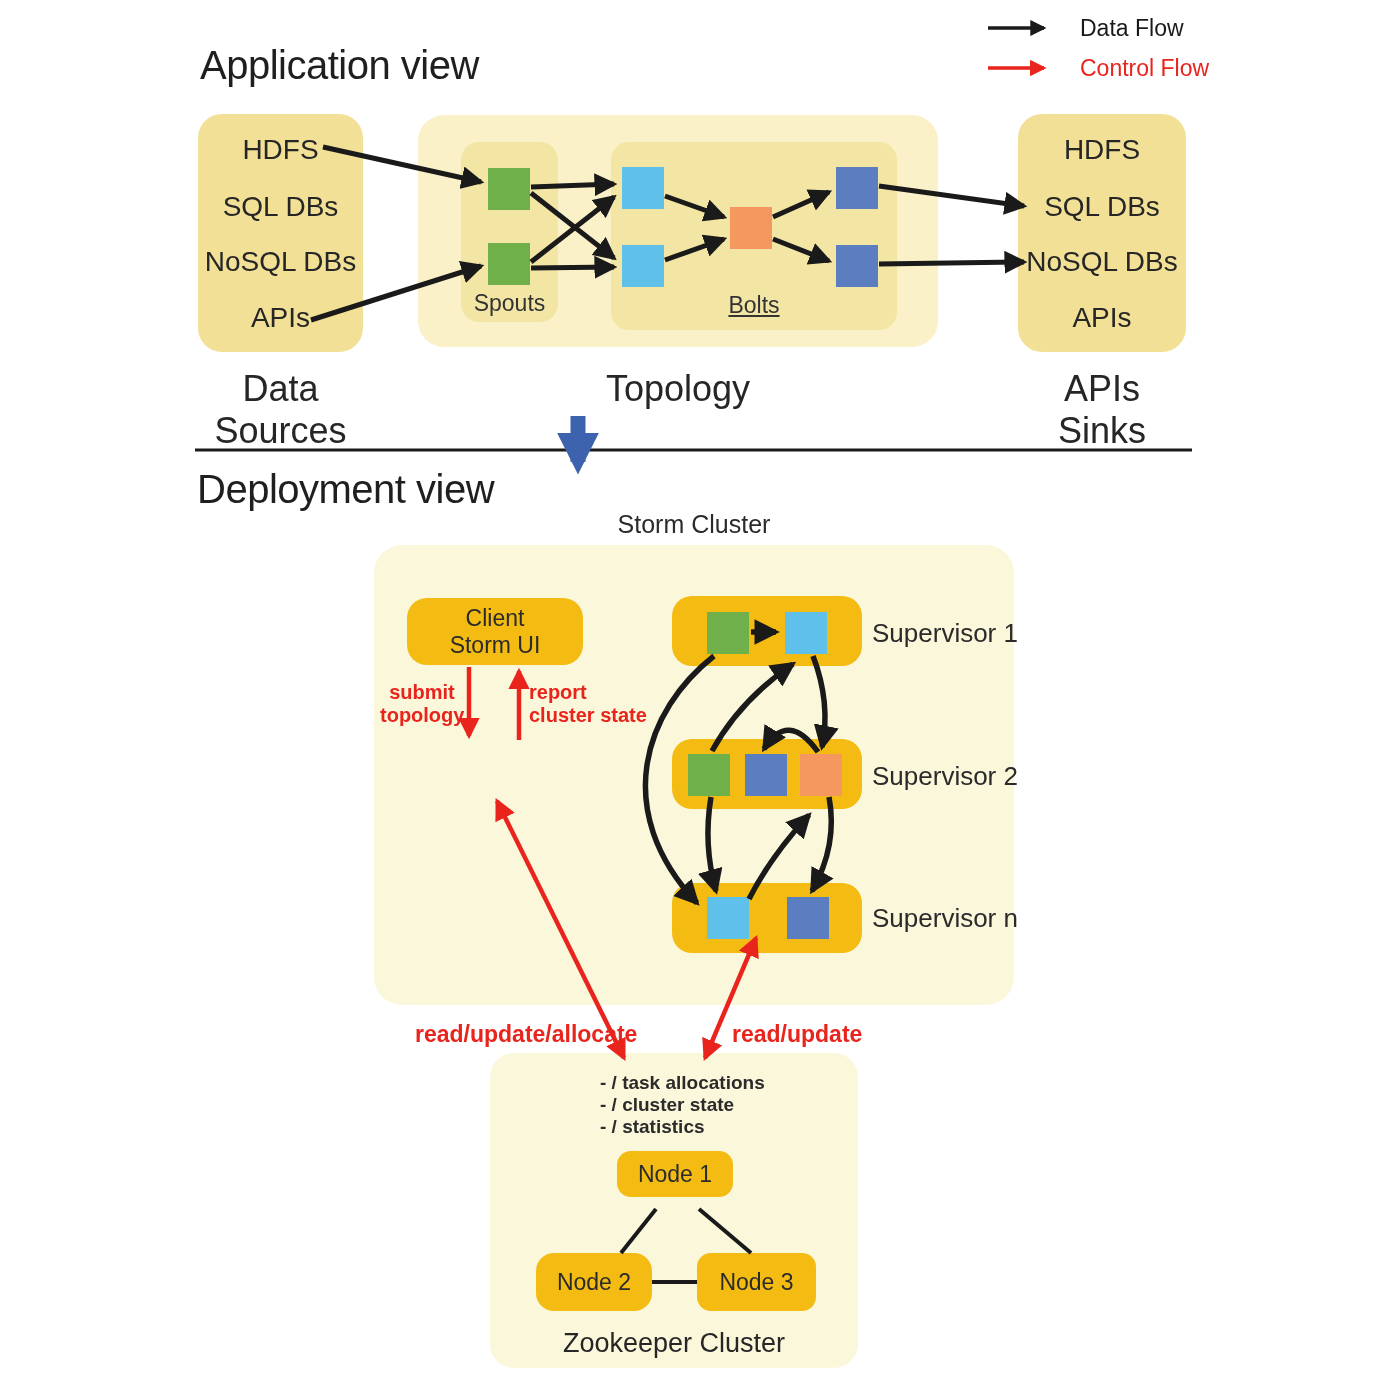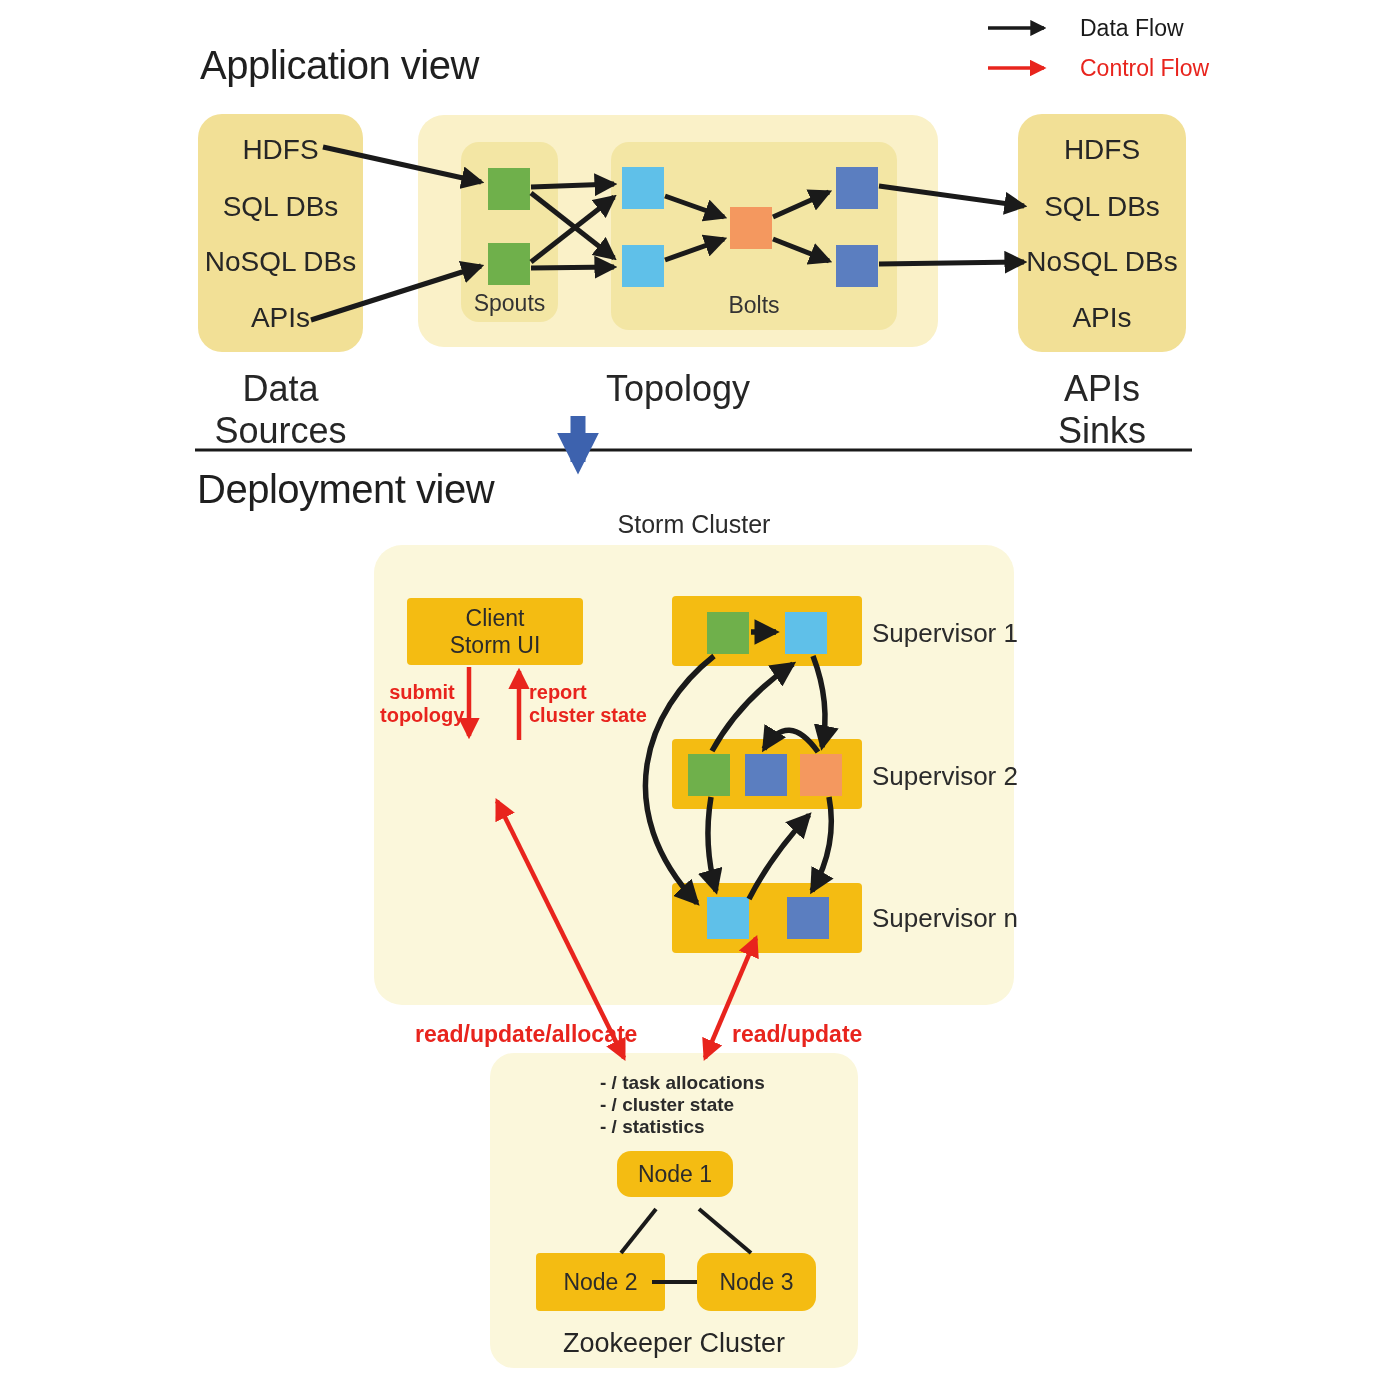--- a/index.html
+++ b/index.html
@@ -8,21 +8,21 @@
   .canvas { position:relative; width:1388px; height:1388px; background:#ffffff; overflow:hidden; margin:0 auto; }
 
   
   .panel { position:absolute; border-radius:24px; }
   .panel-source { background:#F2E096; }
   .panel-topology { background:#FAF1C8; border-radius:26px; }
   .panel-sub { background:#F3E6A4; border-radius:18px; }
   .panel-cream { background:#FBF7DB; border-radius:28px; }
 
   
-  .gold { position:absolute; background:#F4BC12; border-radius:4px;
+  .gold { position:absolute; background:#F4BC12; border-radius:20px;
           display:flex; flex-direction:column; align-items:center; justify-content:center;
           font-size:23px; color:#2b2b2b; line-height:27px; }
 
   
   .sq { position:absolute; width:42px; height:42px; }
   .sq41 { width:42px; height:42px; }
   .c-green { background:#6FB04B; }
   .c-lblue { background:#5FC0E9; }
   .c-sblue { background:#5B7EC0; }
   .c-orange { background:#F4985F; }
@@ -55,21 +55,21 @@
   <div class="item" style="left:198px; top:133px; width:165px;">HDFS</div>
   <div class="item" style="left:198px; top:190px; width:165px;">SQL DBs</div>
   <div class="item" style="left:198px; top:245px; width:165px;">NoSQL DBs</div>
   <div class="item" style="left:198px; top:301px; width:165px;">APIs</div>
   <div class="caption" style="left:198px; top:368px; width:165px;">Data Sources</div>
 
   <div class="panel panel-topology" style="left:418px; top:115px; width:520px; height:232px;"></div>
   <div class="panel panel-sub" style="left:461px; top:142px; width:97px; height:180px;"></div>
   <div class="panel panel-sub" style="left:611px; top:142px; width:286px; height:188px;"></div>
   <div class="sublabel" style="left:461px; top:290px; width:97px;">Spouts</div>
-  <div class="sublabel" style="left:611px; top:292px; width:286px;">Bolts</div>
+  <div class="sublabel" style="left:611px; top:292px; width:286px;text-decoration:underline;">Bolts</div>
   <div class="caption" style="left:418px; top:368px; width:520px;">Topology</div>
 
   <div class="sq c-green" style="left:488px; top:168px;"></div>
   <div class="sq c-green" style="left:488px; top:243px;"></div>
   <div class="sq c-lblue" style="left:622px; top:167px;"></div>
   <div class="sq c-lblue" style="left:622px; top:245px;"></div>
   <div class="sq c-orange" style="left:730px; top:207px;"></div>
   <div class="sq c-sblue" style="left:836px; top:167px;"></div>
   <div class="sq c-sblue" style="left:836px; top:245px;"></div>
 
@@ -121,21 +121,21 @@
   <div class="red-link-label" style="left:732px; top:1021px; width:120px; text-align:left;">read/update</div>
 
   <div class="panel panel-cream" style="left:490px; top:1053px; width:368px; height:315px; border-radius:24px;"></div>
   <div class="zk-path" style="left:600px; top:1072px;">- / task allocations</div>
   <div class="zk-path" style="left:600px; top:1094px;">- / cluster state</div>
   <div class="zk-path" style="left:600px; top:1116px;">- / statistics</div>
 
   <div class="gold" style="left:617px; top:1151px; width:116px; height:46px; border-radius:14px;">
     <span>Node 1</span>
   </div>
-  <div class="gold" style="left:536px; top:1253px; width:129px; height:58px; border-radius:4px;">
+  <div class="gold" style="left:536px; top:1253px; width:116px; height:58px; border-radius:18px;">
     <span>Node 2</span>
   </div>
   <div class="gold" style="left:697px; top:1253px; width:119px; height:58px; border-radius:14px;">
     <span>Node 3</span>
   </div>
   <div class="caption" style="left:490px; top:1328px; width:368px; font-size:27px;">Zookeeper Cluster</div>
 
   <svg class="overlay" viewBox="0 0 1388 1388">
     <defs>
       <marker id="ab" viewBox="0 0 10 10" refX="8.5" refY="5" markerWidth="4.6" markerHeight="4.6" orient="auto-start-reverse" markerUnits="strokeWidth">

